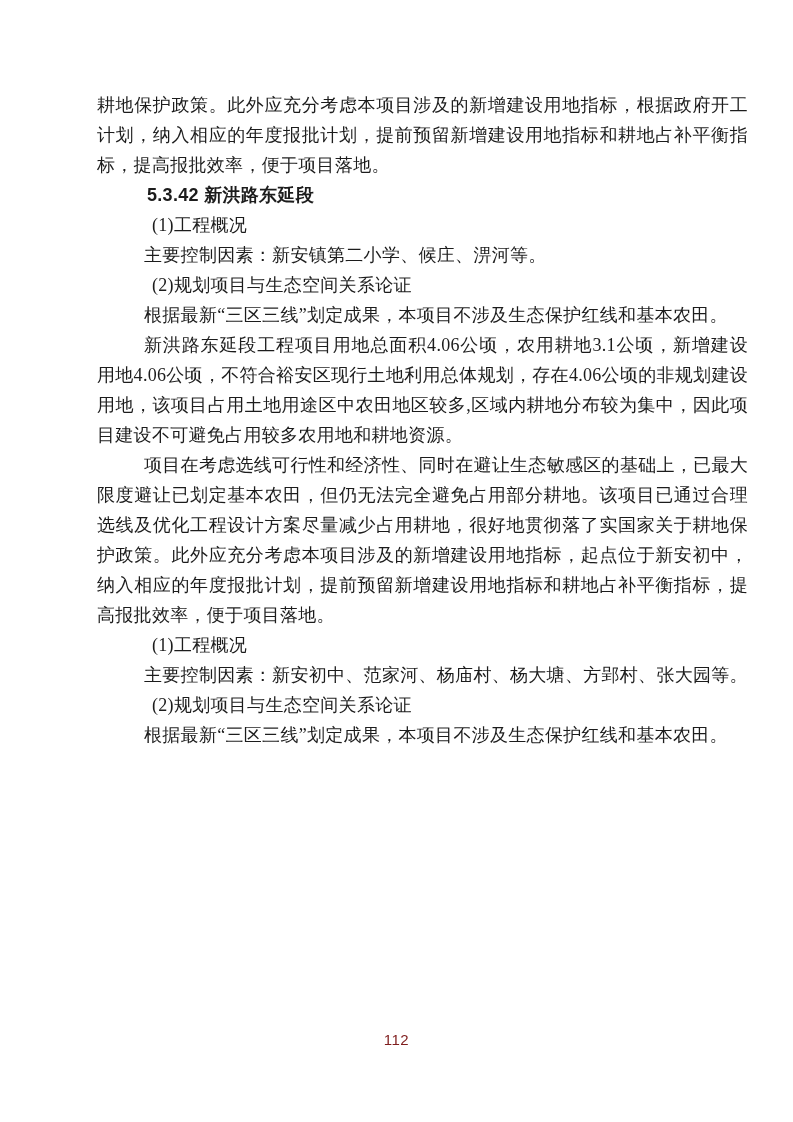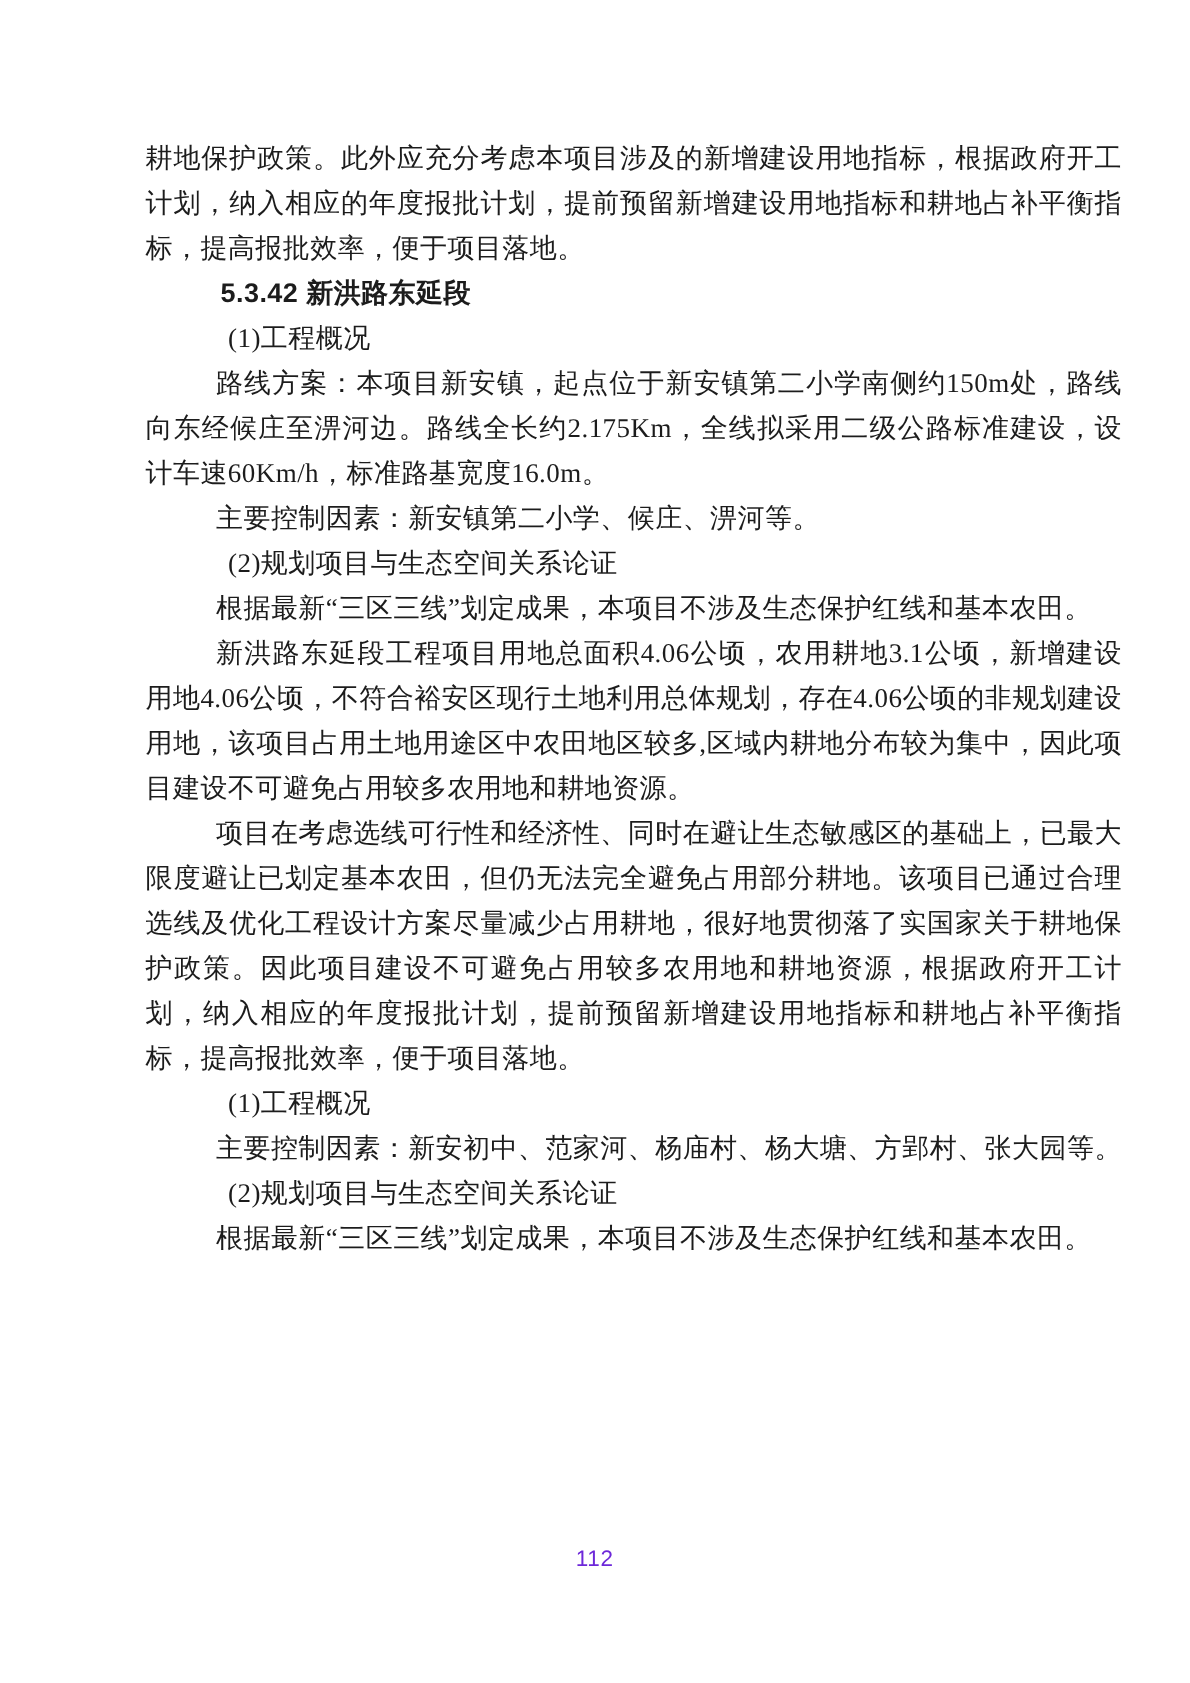--- a/index.html
+++ b/index.html
@@ -39,36 +39,35 @@
   }
   .page-number {
     position: absolute;
     top: 1030px;
     left: 0;
     right: 0;
     text-align: center;
     font-family: "Liberation Sans", "DejaVu Sans", sans-serif;
     font-size: 15px;
     line-height: 20px;
-    color: #6d28d9;
+    color: #7f1d1d;
     letter-spacing: 0.5px;
   }
 </style>
 </head>
 <body>
 
 <div class="page">
   <p class="p-cont">耕地保护政策。此外应充分考虑本项目涉及的新增建设用地指标，根据政府开工计划，纳入相应的年度报批计划，提前预留新增建设用地指标和耕地占补平衡指标，提高报批效率，便于项目落地。</p>
   <p class="p-heading">5.3.42 新洪路东延段</p>
   <p class="p-num">(1)工程概况</p>
-  <p class="p-body">路线方案：本项目新安镇，起点位于新安镇第二小学南侧约150m处，路线向东经候庄至淠河边。路线全长约2.175Km，全线拟采用二级公路标准建设，设计车速60Km/h，标准路基宽度16.0m。</p>
   <p class="p-body">主要控制因素：新安镇第二小学、候庄、淠河等。</p>
   <p class="p-num">(2)规划项目与生态空间关系论证</p>
   <p class="p-body">根据最新“三区三线”划定成果，本项目不涉及生态保护红线和基本农田。</p>
   <p class="p-body">新洪路东延段工程项目用地总面积4.06公顷，农用耕地3.1公顷，新增建设用地4.06公顷，不符合裕安区现行土地利用总体规划，存在4.06公顷的非规划建设用地，该项目占用土地用途区中农田地区较多,区域内耕地分布较为集中，因此项目建设不可避免占用较多农用地和耕地资源。</p>
-  <p class="p-body">项目在考虑选线可行性和经济性、同时在避让生态敏感区的基础上，已最大限度避让已划定基本农田，但仍无法完全避免占用部分耕地。该项目已通过合理选线及优化工程设计方案尽量减少占用耕地，很好地贯彻落了实国家关于耕地保护政策。因此项目建设不可避免占用较多农用地和耕地资源，根据政府开工计划，纳入相应的年度报批计划，提前预留新增建设用地指标和耕地占补平衡指标，提高报批效率，便于项目落地。</p>
+  <p class="p-body">项目在考虑选线可行性和经济性、同时在避让生态敏感区的基础上，已最大限度避让已划定基本农田，但仍无法完全避免占用部分耕地。该项目已通过合理选线及优化工程设计方案尽量减少占用耕地，很好地贯彻落了实国家关于耕地保护政策。此外应充分考虑本项目涉及的新增建设用地指标，起点位于新安初中，纳入相应的年度报批计划，提前预留新增建设用地指标和耕地占补平衡指标，提高报批效率，便于项目落地。</p>
   <p class="p-num">(1)工程概况</p>
   <p class="p-body">主要控制因素：新安初中、范家河、杨庙村、杨大塘、方郢村、张大园等。</p>
   <p class="p-num">(2)规划项目与生态空间关系论证</p>
   <p class="p-body">根据最新“三区三线”划定成果，本项目不涉及生态保护红线和基本农田。</p>
 
   <div class="page-number">112</div>
 </div>
 
 </body></html>

